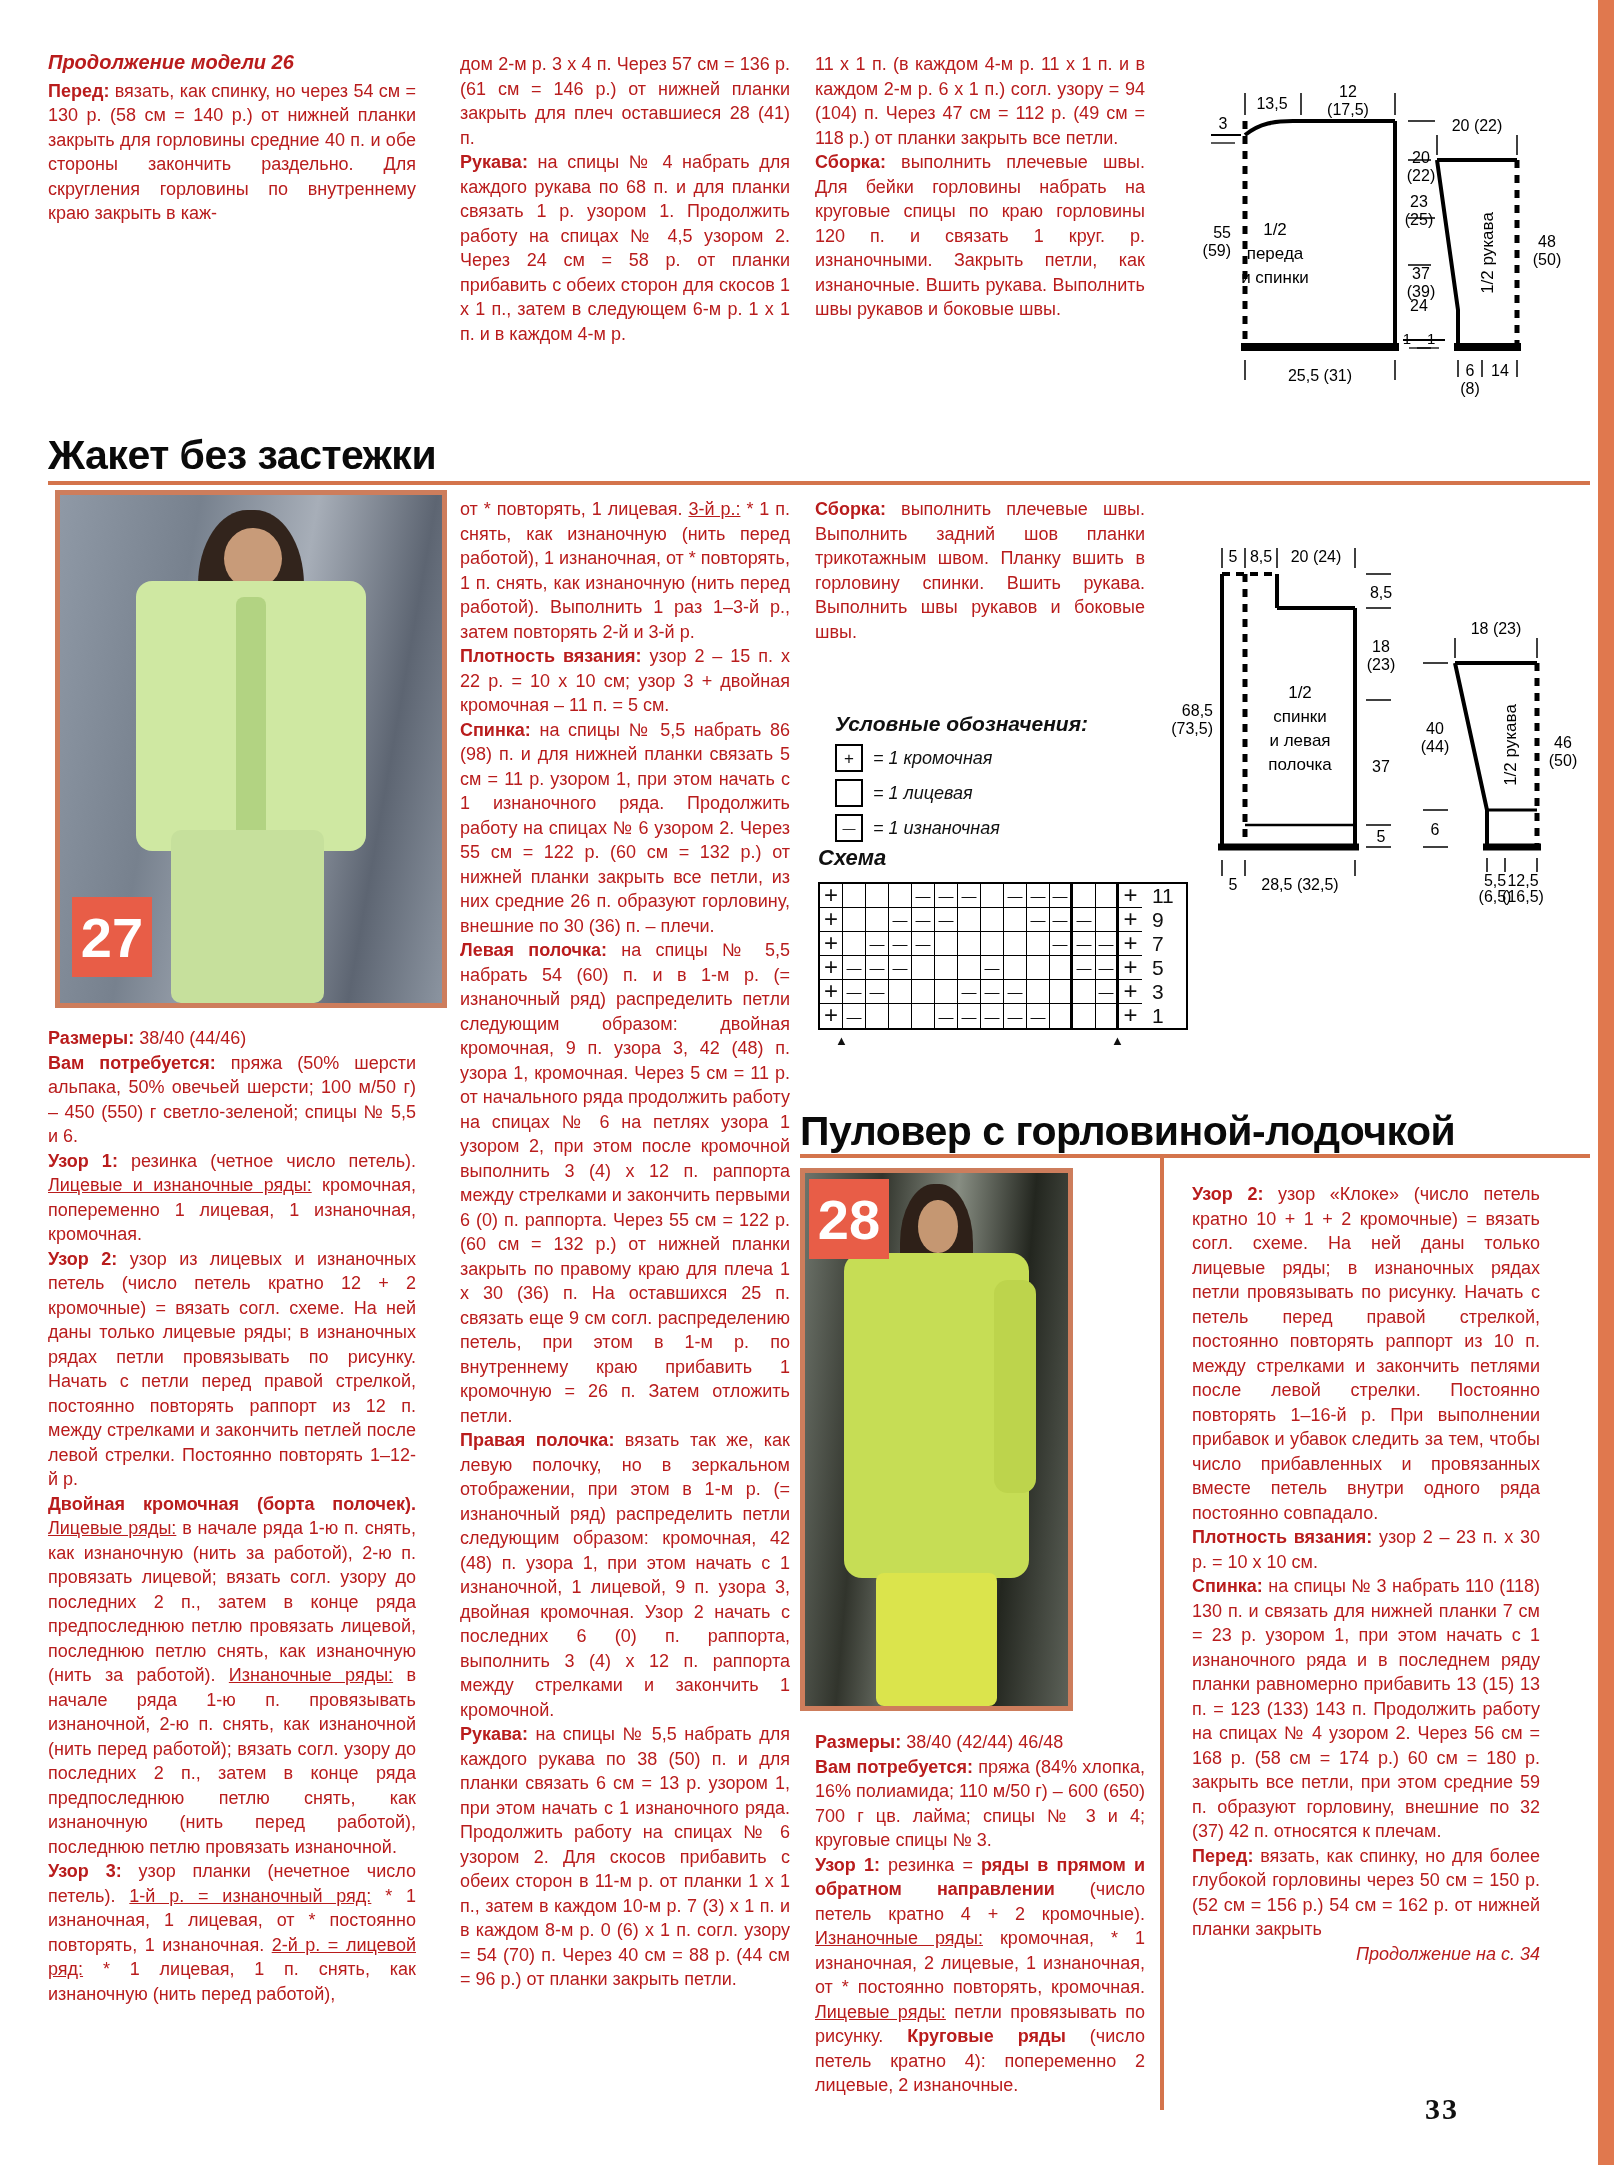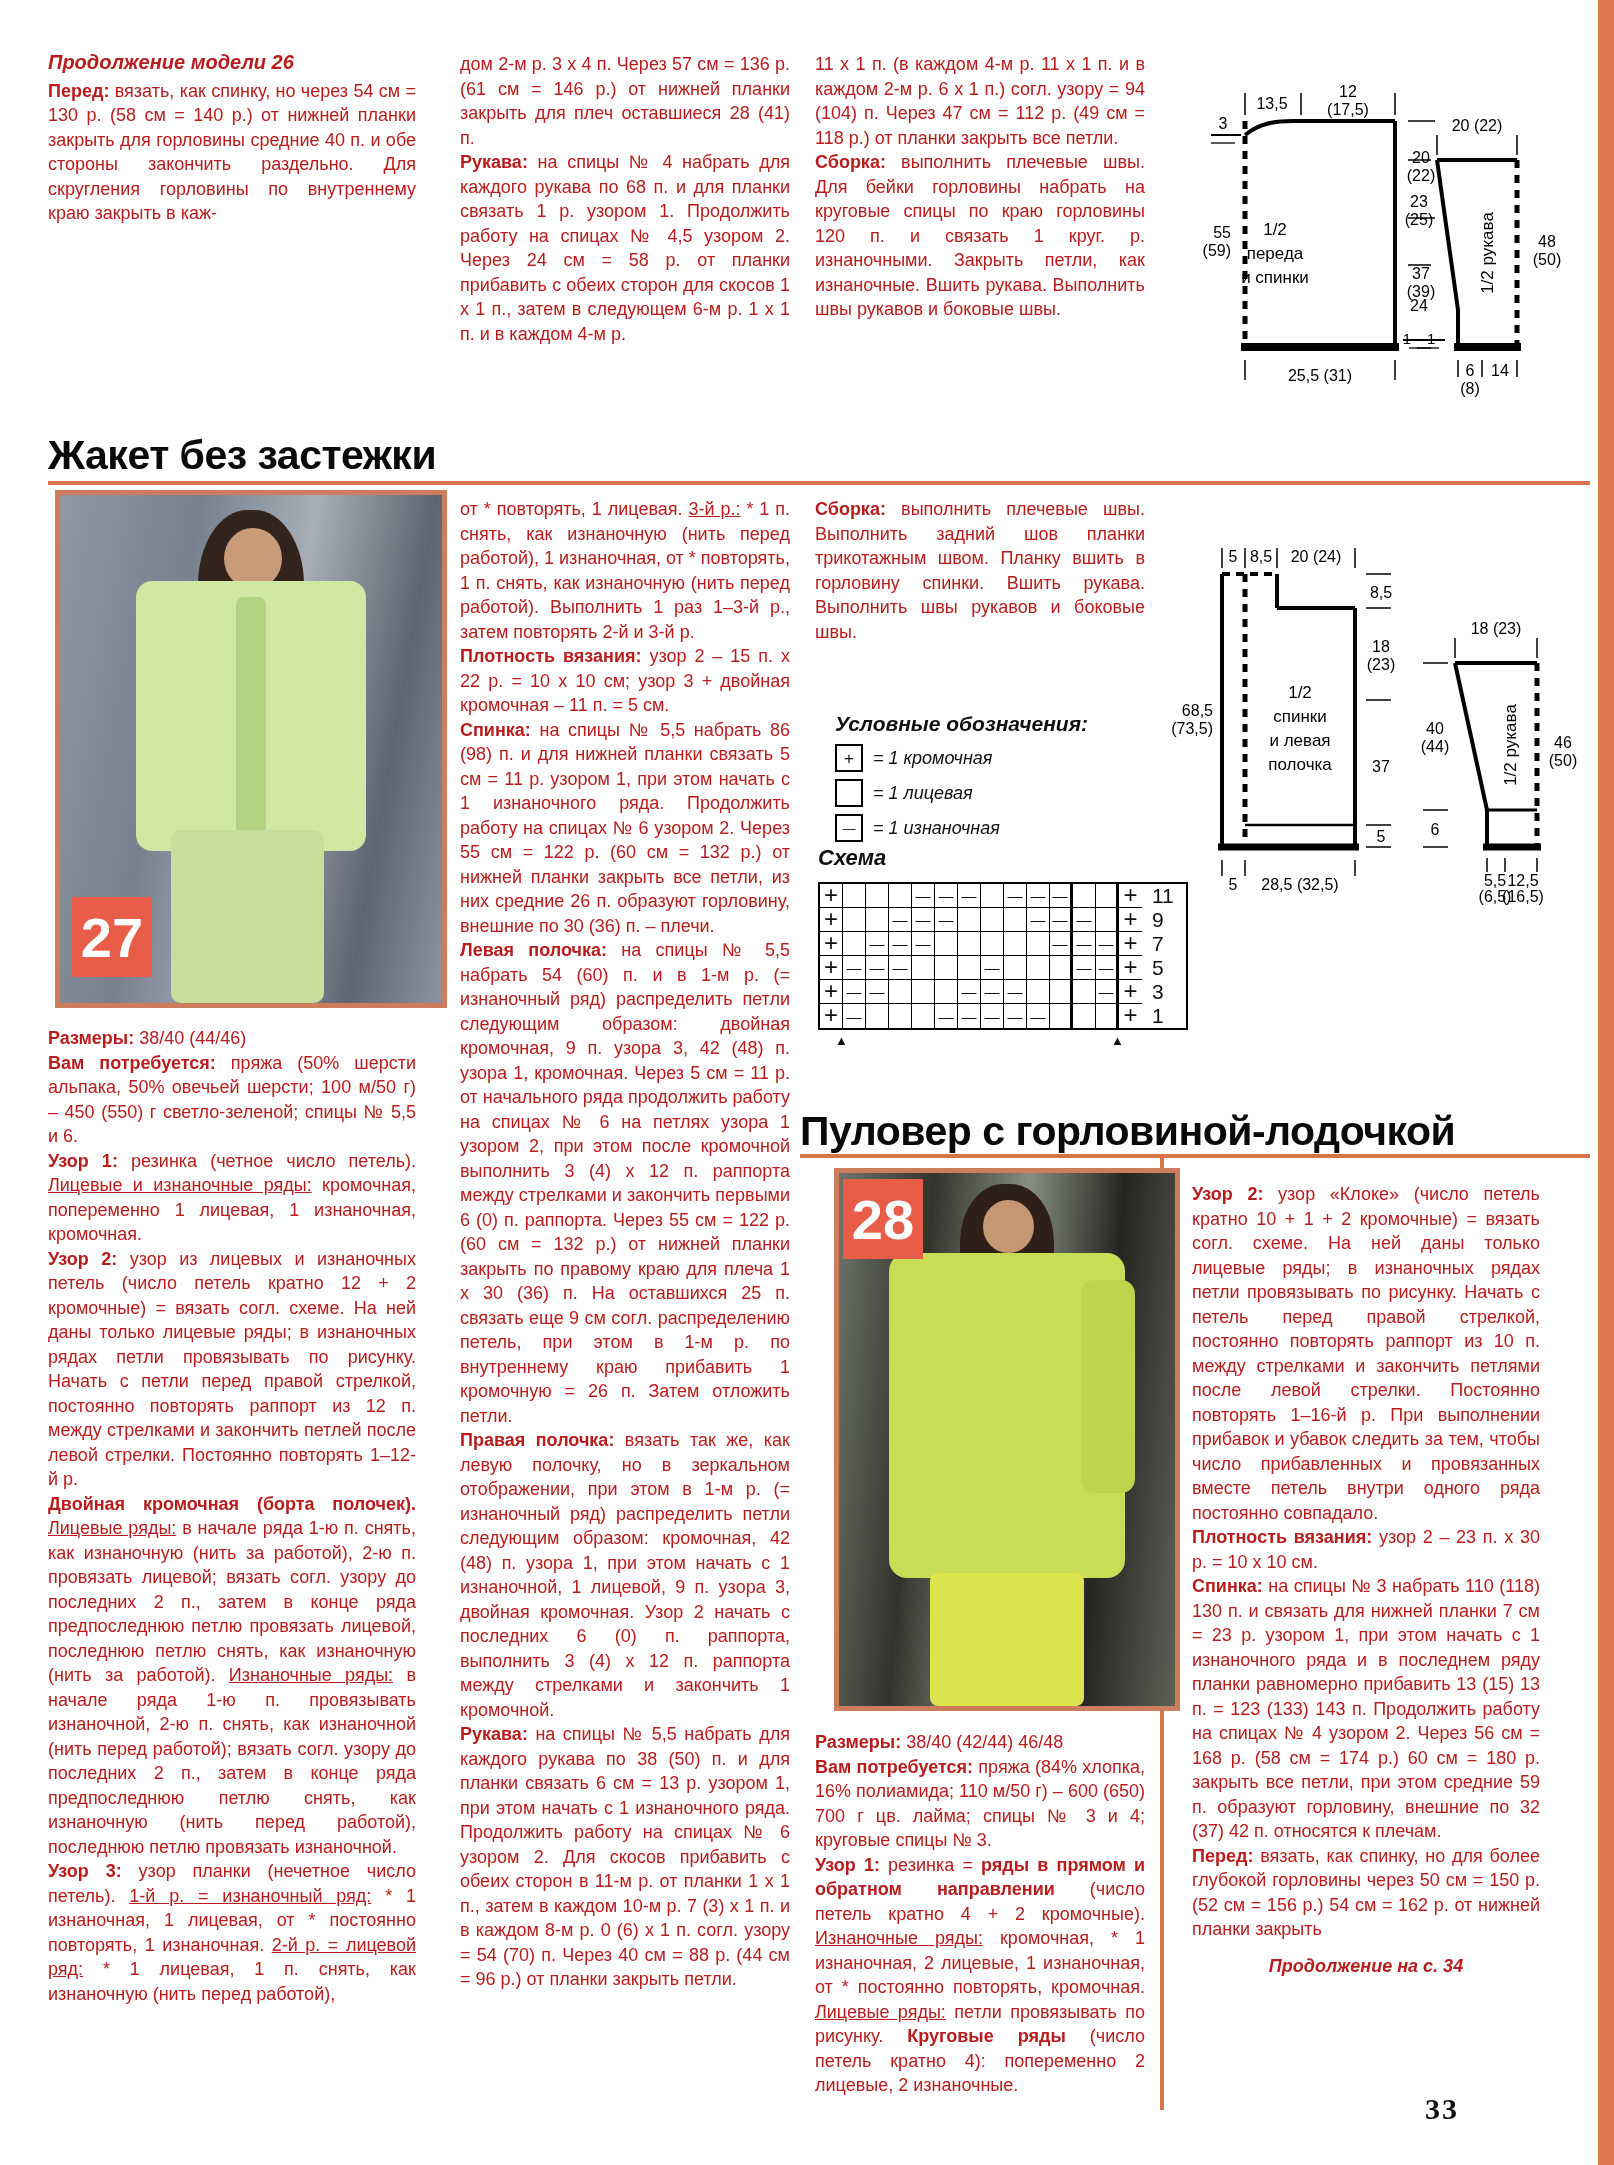--- a/index.html
+++ b/index.html
@@ -35,21 +35,21 @@
            display:flex;align-items:center;justify-content:center;font-size:15px;}
   .ch-row:last-child .ch-cell{border-bottom:none;}
   .ch-cell:nth-last-child(2){border-right:none;}
   .ch-cell.thickR{border-right:3px solid #000;}
   .ch-cell.sel{font-size:24px;font-weight:400;padding-bottom:2px;}
   .ch-lab{width:34px;display:flex;align-items:center;justify-content:flex-start;padding-left:10px;font-size:21px;}
   .ch-arrow{position:absolute;font-size:13px;line-height:1;}
   
   svg text{font-family:"Liberation Sans",sans-serif;fill:#000;}
   .pagenum{position:absolute;font-family:"Liberation Serif",serif;font-weight:bold;font-size:30px;letter-spacing:2px;}
-  .cont-note{text-align:center;font-weight:bold;font-style:italic;font-size:18px;margin-top:12px;}
+  .cont-note{text-align:right;font-weight:normal;font-style:italic;font-size:18px;margin-top:0;}
 </style>
 </head>
 <body>
 
 <div id="page">
 
   <div class="edgebar" style="background:#e0784e;"></div>
 
   <div class="col" style="left:48px;top:50px;width:368px;">
     <p class="col-heading">Продолжение модели 26</p>
@@ -340,21 +340,21 @@
     <text x="330" y="376" font-size="16" text-anchor="middle">5,5</text>
     <text x="330" y="392" font-size="16" text-anchor="middle">(6,5)</text>
     <text x="358" y="376" font-size="16" text-anchor="middle">12,5</text>
     <text x="358" y="392" font-size="16" text-anchor="middle">(16,5)</text>
   </svg>
 
   <div class="section-title" style="left:800px;top:1108px;">Пуловер с горловиной-лодочкой</div>
   <div class="rule-h" style="left:800px;top:1154px;width:790px;background:#d4744c;"></div>
   <div class="rule-v" style="left:1160px;top:1154px;height:956px;background:#d4744c;"></div>
 
-  <div class="photo" style="left:834px;top:1168px;width:346px;height:543px;border-color:#cd7d5c;">
+  <div class="photo" style="left:800px;top:1168px;width:273px;height:543px;border-color:#cd7d5c;">
     <div class="photo-inner" style="background:linear-gradient(95deg,#6e746b 0%,#31342c 25%,#878d82 50%,#23261f 75%,#5c6158 100%);">
       <div class="fig" style="left:36%;top:2%;width:28%;height:24%;background:#2e2018;border-radius:46%;"></div>
       <div class="fig" style="left:43%;top:5%;width:15%;height:10%;background:#c59772;border-radius:50%;"></div>
       <div class="fig" style="left:15%;top:15%;width:70%;height:61%;background:#c6dd55;border-radius:18px;"></div>
       <div class="fig" style="left:72%;top:20%;width:16%;height:40%;background:#bdd44c;border-radius:14px;"></div>
       <div class="fig" style="left:27%;top:75%;width:46%;height:25%;background:#dbe44c;border-radius:8px;"></div>
     </div>
     <div class="badge" style="left:4px;top:6px;background:#e85d47;">28</div>
   </div>
 

